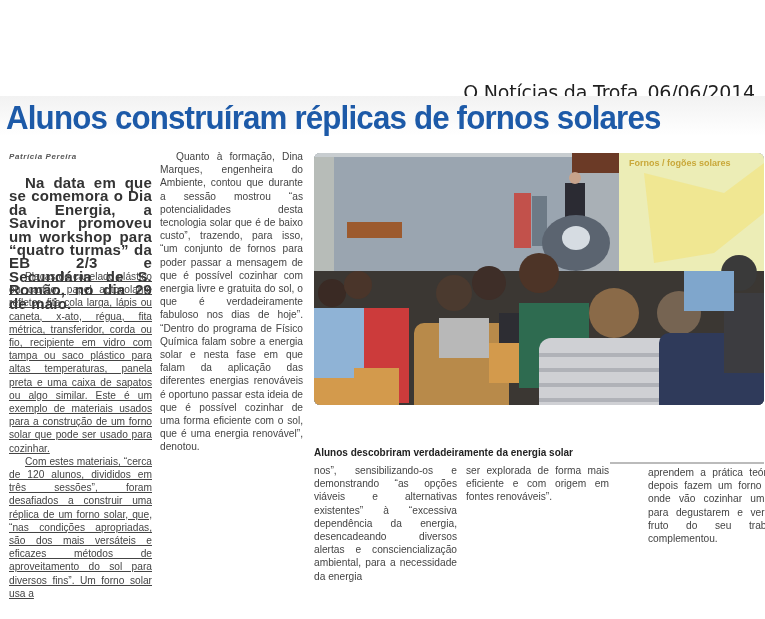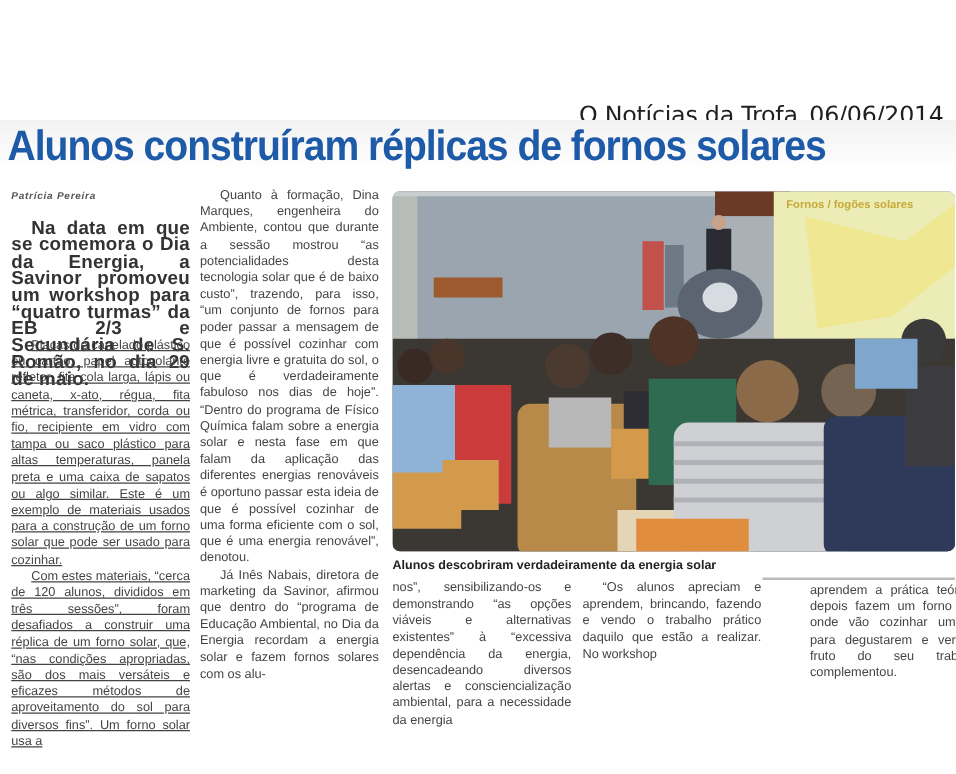--- a/index.html
+++ b/index.html
@@ -5,21 +5,21 @@
     html, body { margin:0; padding:0; }
     body { width:765px; height:619px; background:#ffffff; position:relative; overflow:hidden; font-family:"Liberation Sans", sans-serif; color:#3a3a3a; }
     .source { position:absolute; right:10px; top:33px; font-size:19px; color:#1f1f1f; font-family:"DejaVu Sans", sans-serif; letter-spacing:-0.2px;margin-top:48px; }
     .page { position:absolute; left:0; top:96px; width:765px; height:470px; background:linear-gradient(#f2f2f2 0px, #ffffff 40px); }
     .headline { position:absolute; left:6px; top:98px; font-size:34px; font-weight:bold; color:#1d5aa8; letter-spacing:-0.9px; font-family:"Liberation Sans", sans-serif; transform:scaleX(0.92); transform-origin:left; white-space:nowrap; }
     .col { position:absolute; font-size:10.2px; line-height:13.2px; text-align:justify; color:#444; }
     .col p { margin:0; text-indent:16px; }
     .byline { position:absolute; left:9px; top:152px; font-size:8px; font-style:italic; font-weight:bold; color:#555; letter-spacing:0.6px; }
     .lead { position:absolute; left:9px; top:176px; width:143px; font-size:15px; line-height:13.4px; font-weight:bold; text-align:justify; color:#333; letter-spacing:0.2px; }
     .lead p { margin:0; text-indent:16px; }
-    .photo { position:absolute; left:314px; top:153px; width:450px; height:288px; border-radius:6px; overflow:hidden; background:#8f9aa6; }
+    .photo { position:absolute; left:314px; top:153px; width:450px; height:252px; border-radius:6px; overflow:hidden; background:#8f9aa6; }
     .caption { position:absolute; left:314px; top:447px; font-size:10px; font-weight:bold; color:#222; white-space:nowrap; }
     .caption-line { position:absolute; left:610px; top:462px; width:154px; height:2px; background:#bbb; }
   </style>
 </head>
 <body>
 
 <div class="source">O Notícias da Trofa_06/06/2014</div>
 
 <div class="page"></div>
 
@@ -31,21 +31,20 @@
   <p>Na data em que se comemora o Dia da Energia, a Savinor promoveu um workshop para “quatro turmas” da EB 2/3 e Secundária de S. Romão, no dia 29 de maio.</p>
 </div>
 
 <div class="col" style="left:9px; top:270px; width:143px;text-decoration:underline;">
   <p>Placas de canelado plástico ou cartão, papel autocolante refletor, fita cola larga, lápis ou caneta, x-ato, régua, fita métrica, transferidor, corda ou fio, recipiente em vidro com tampa ou saco plástico para altas temperaturas, panela preta e uma caixa de sapatos ou algo similar. Este é um exemplo de materiais usados para a construção de um forno solar que pode ser usado para cozinhar.</p>
   <p>Com estes materiais, “cerca de 120 alunos, divididos em três sessões”, foram desafiados a construir uma réplica de um forno solar, que, “nas condições apropriadas, são dos mais versáteis e eficazes métodos de aproveitamento do sol para diversos fins”. Um forno solar usa a</p>
 </div>
 
 <div class="col" style="left:160px; top:150px; width:143px;">
   <p>Quanto à formação, Dina Marques, engenheira do Ambiente, contou que durante a sessão mostrou “as potencialidades desta tecnologia solar que é de baixo custo”, trazendo, para isso, “um conjunto de fornos para poder passar a mensagem de que é possível cozinhar com energia livre e gratuita do sol, o que é verdadeiramente fabuloso nos dias de hoje”. “Dentro do programa de Físico Química falam sobre a energia solar e nesta fase em que falam da aplicação das diferentes energias renováveis é oportuno passar esta ideia de que é possível cozinhar de uma forma eficiente com o sol, que é uma energia renovável”, denotou.</p>
-  <p>Já Inês Nabais, diretora de marketing da Savinor, afirmou que dentro do “programa de Educação Ambiental, no Dia da Energia recordam a energia solar e fazem fornos solares com os alu-</p>
 </div>
 
 <div class="photo">
   <svg width="450" height="292" viewBox="0 0 450 292">
     <rect x="0" y="0" width="450" height="292" fill="#9aa5b0"></rect>
     <rect x="0" y="0" width="20" height="200" fill="#b7bcb8"></rect>
     <rect x="0" y="0" width="450" height="4" fill="#c8cdd0"></rect>
     <rect x="258" y="0" width="60" height="20" fill="#6b3a26"></rect>
     <rect x="258" y="20" width="55" height="100" fill="#a9b0b6"></rect>
     <rect x="33" y="69" width="55" height="16" fill="#9c5a2e"></rect>
@@ -90,18 +89,18 @@
 </div>
 
 <div class="caption">Alunos descobriram verdadeiramente da energia solar</div>
 <div class="caption-line"></div>
 
 <div class="col" style="left:314px; top:464px; width:143px;">
   <p style="text-indent:0;">nos”, sensibilizando-os e demonstrando “as opções viáveis e alternativas existentes” à “excessiva dependência da energia, desencadeando diversos alertas e consciencialização ambiental, para a necessidade da energia</p>
 </div>
 
 <div class="col" style="left:466px; top:464px; width:143px;">
-  <p>“Os alunos apreciam e aprendem, brincando, fazendo e vendo o trabalho prático daquilo que estão a realizar. No workshop</p>
+  <p style="text-indent:0;">ser explorada de forma mais eficiente e com origem em fontes renováveis”.</p>
 </div>
 
 <div class="col" style="left:648px; top:466px; width:144px;">
   <p style="text-indent:0;">aprendem a prática teórica e depois fazem um forno solar, onde vão cozinhar um bolo para degustarem e verem o fruto do seu trabalho”, complementou.</p>
 </div>
 
 </body></html>

